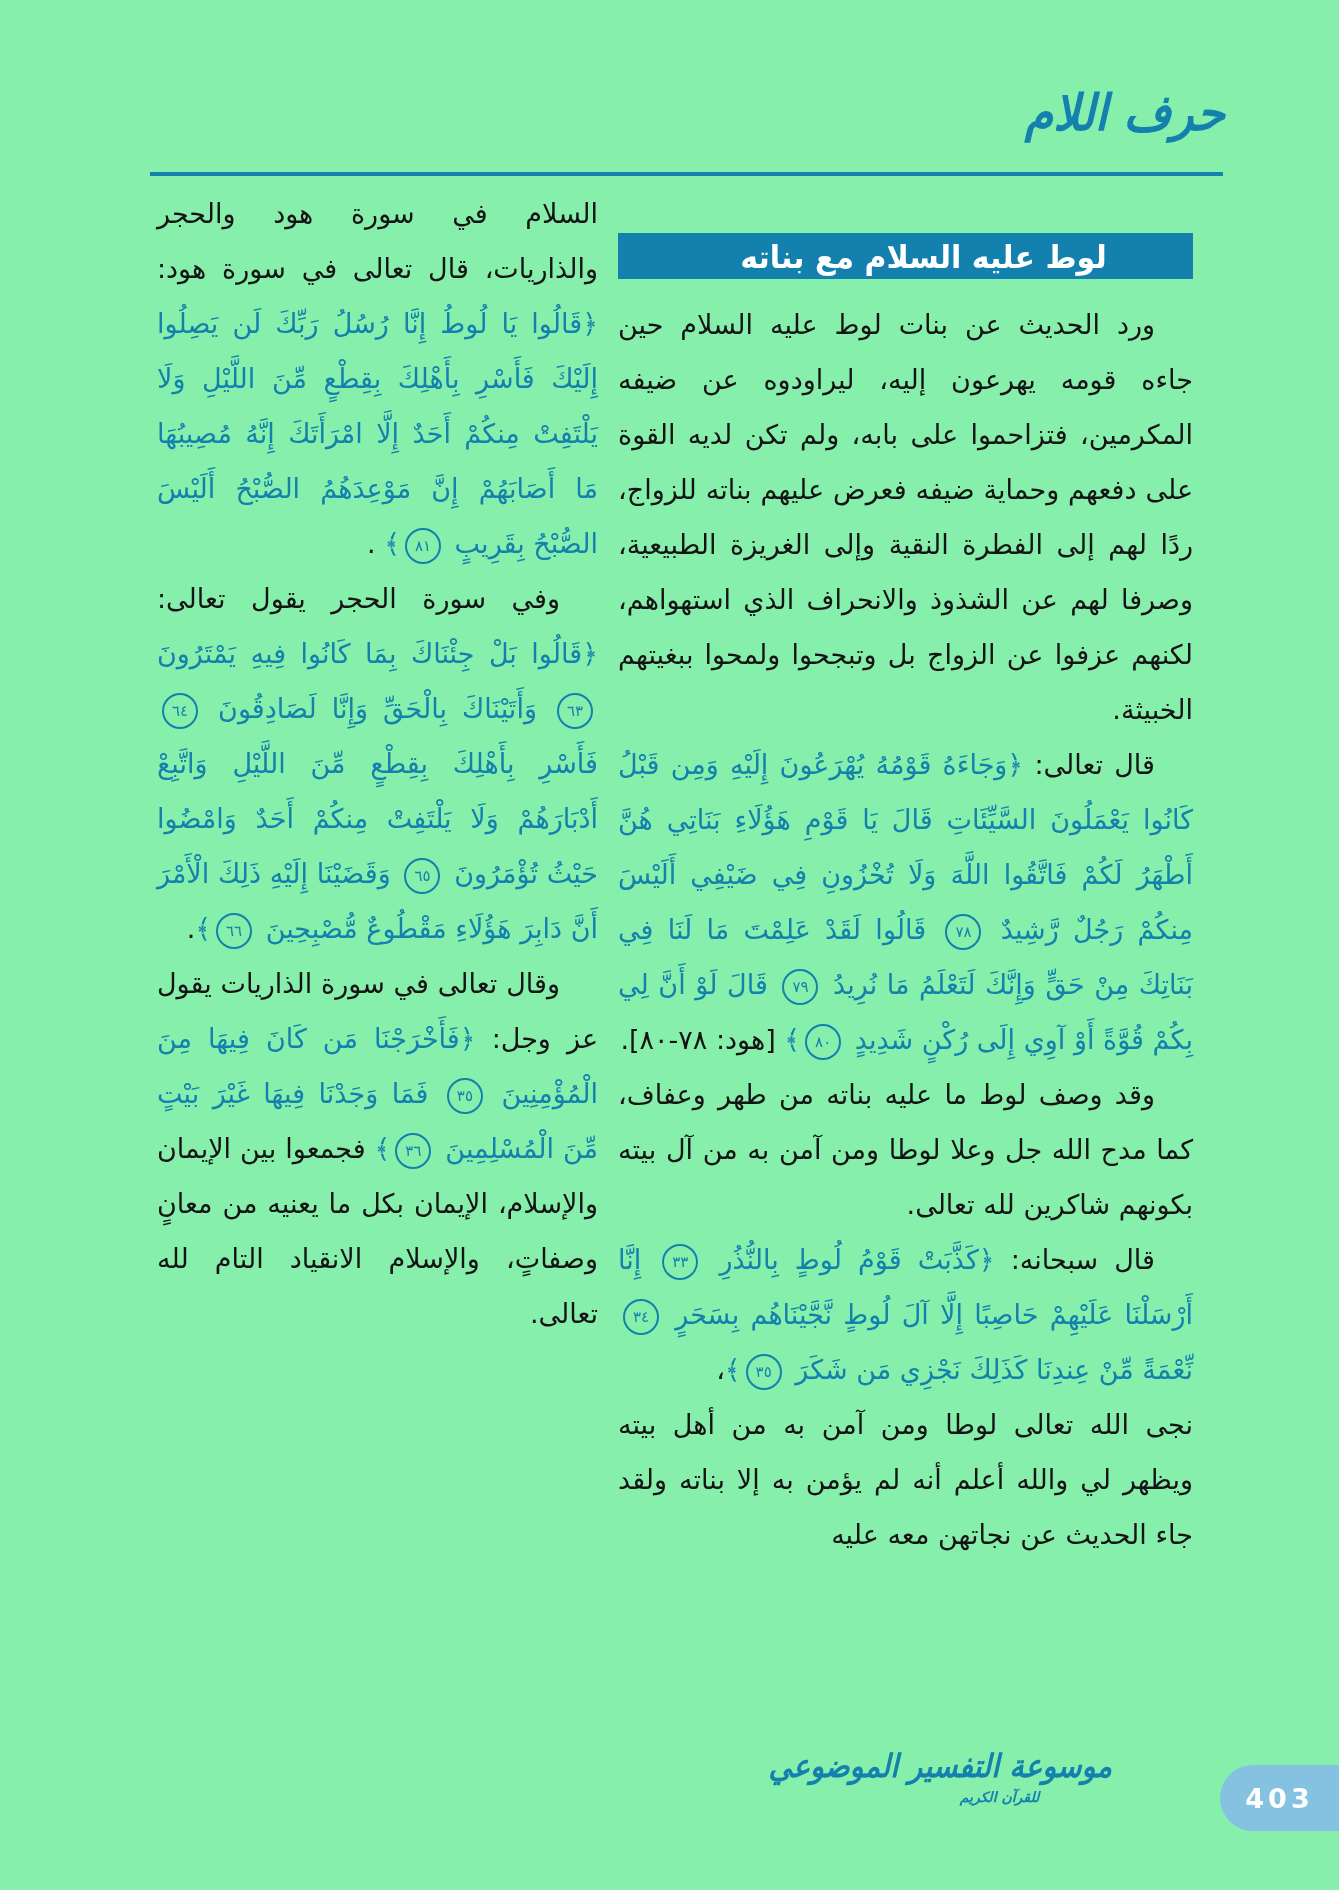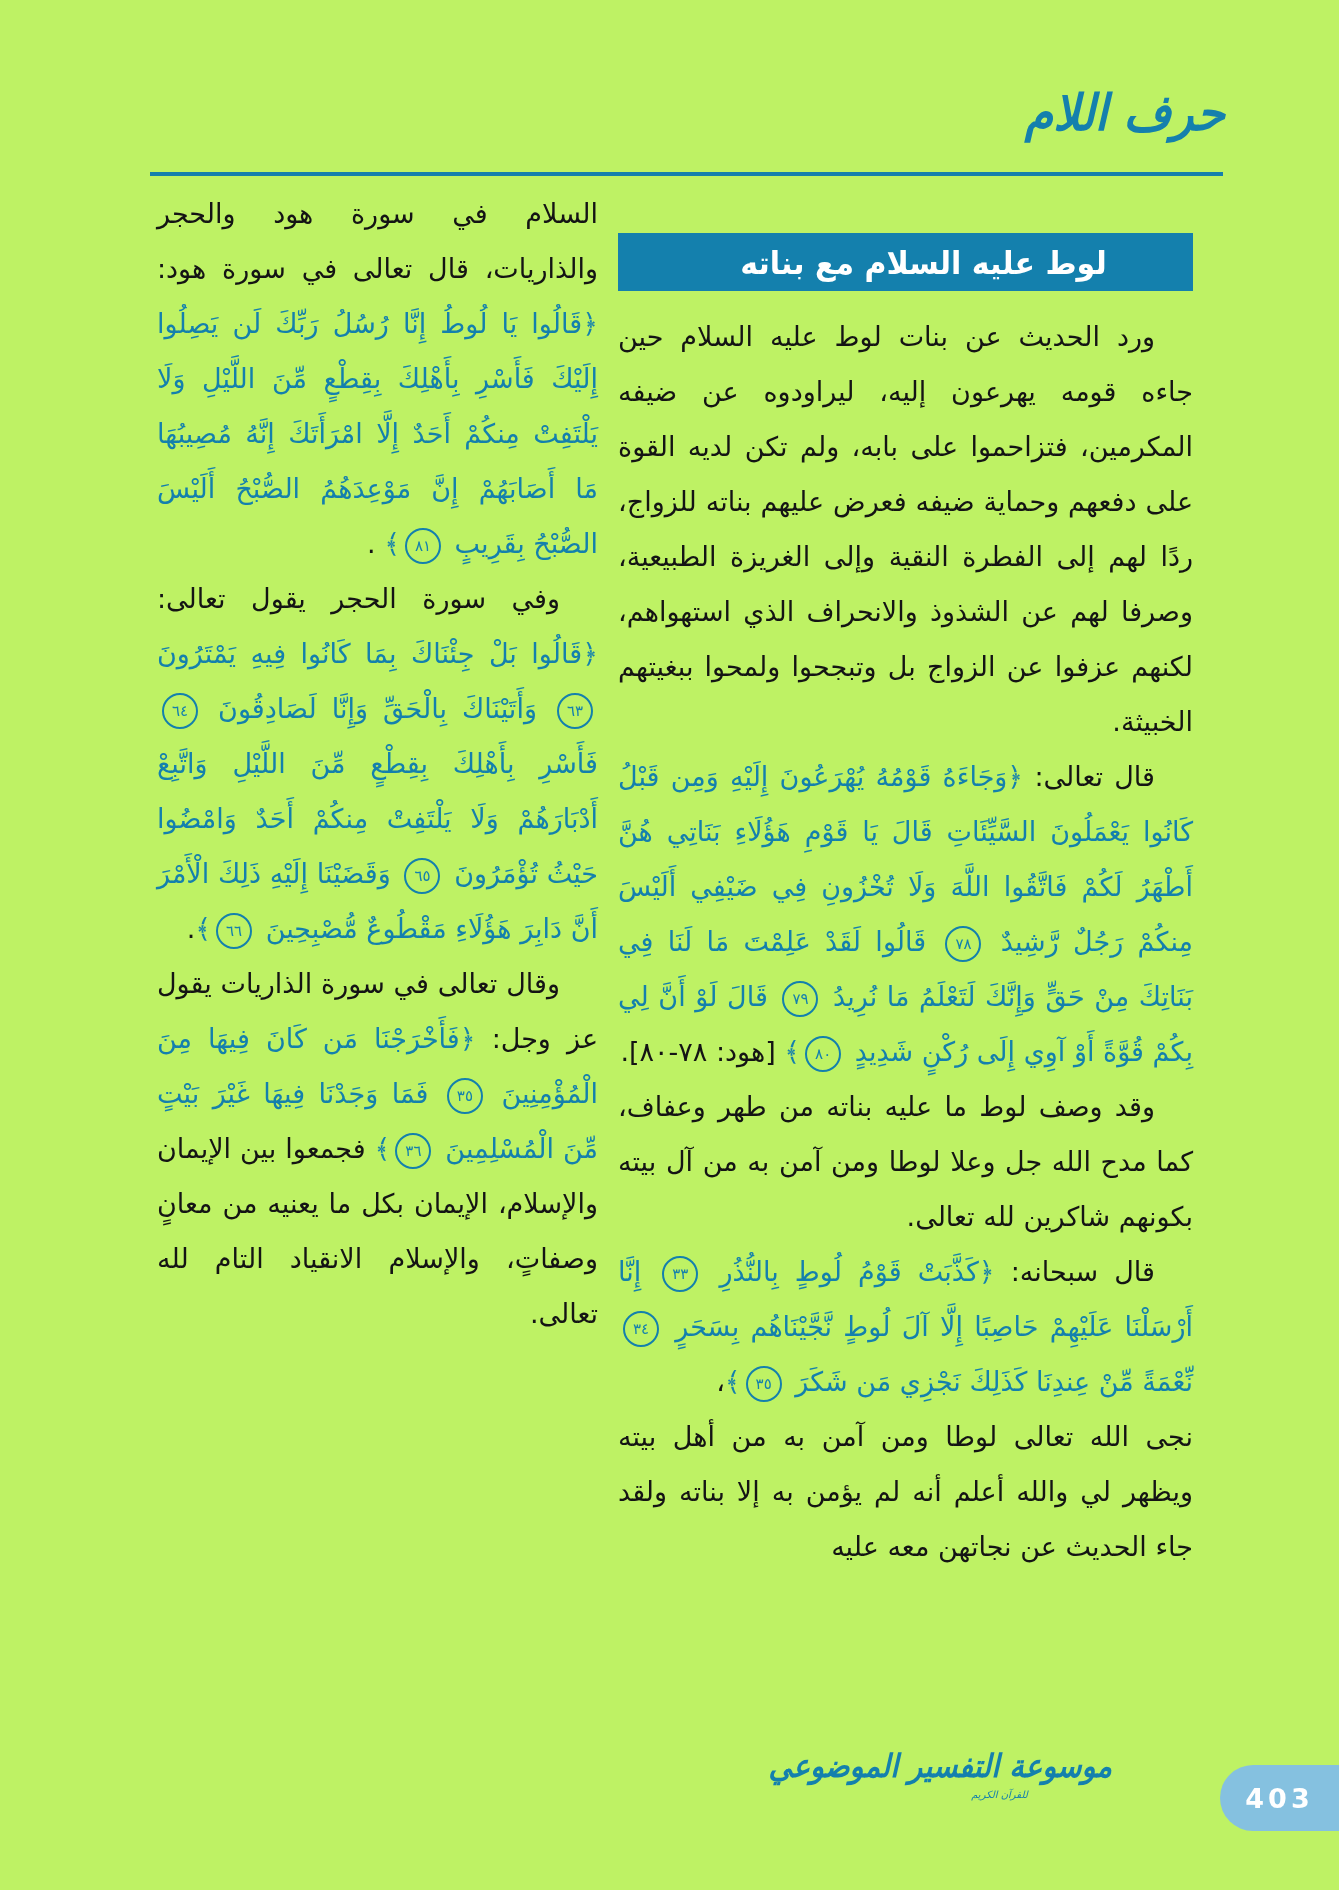--- a/index.html
+++ b/index.html
@@ -10,21 +10,21 @@
   *{margin:0;padding:0;box-sizing:border-box;}
   html,body{background:#ffffff;}
   body{
     font-family:"DejaVu Sans", sans-serif;
     color:var(--ink);
   }
   .page{
     position:relative;
     width:1339px;
     height:1890px;
-    background:#bef264;
+    background:#86efac;
     overflow:hidden;
     direction:rtl;
   }
   
   .chapter-title{
     position:absolute;
     top:86px;
     right:114px;
     font-size:46px;
     font-weight:bold;
@@ -51,21 +51,21 @@
     display:flex;
     flex-direction:row; 
     gap:20px;
   }
   .col{min-height:10px;}
   .col-right{width:575px;}
   .col-left{width:441px;}
   .section-title-box{
     margin-top:47px;
     margin-bottom:18px;
-    height:58px;
+    height:46px;
     background:var(--accent);
     display:flex;
     align-items:center;
     justify-content:center;
     padding-left:36px;
   }
   .section-title-box span{
     color:#ffffff;
     font-size:30px;
     font-weight:bold;
@@ -105,22 +105,22 @@
     line-height:1.15;
   }
   .footer-logo .logo-line1{
     font-size:29px;
     font-weight:bold;
     font-style:italic;
     white-space:nowrap;
     transform:scaleY(1.1);
   }
   .footer-logo .logo-line2{
-    font-size:10px;
-    font-weight:normal;
+    font-size:14px;
+    font-weight:bold;
     font-style:italic;
     margin-top:6px;
   }
   .page-badge{
     position:absolute;
     top:1765px;
     left:0; 
   }
   .page-badge{
     left:auto;

